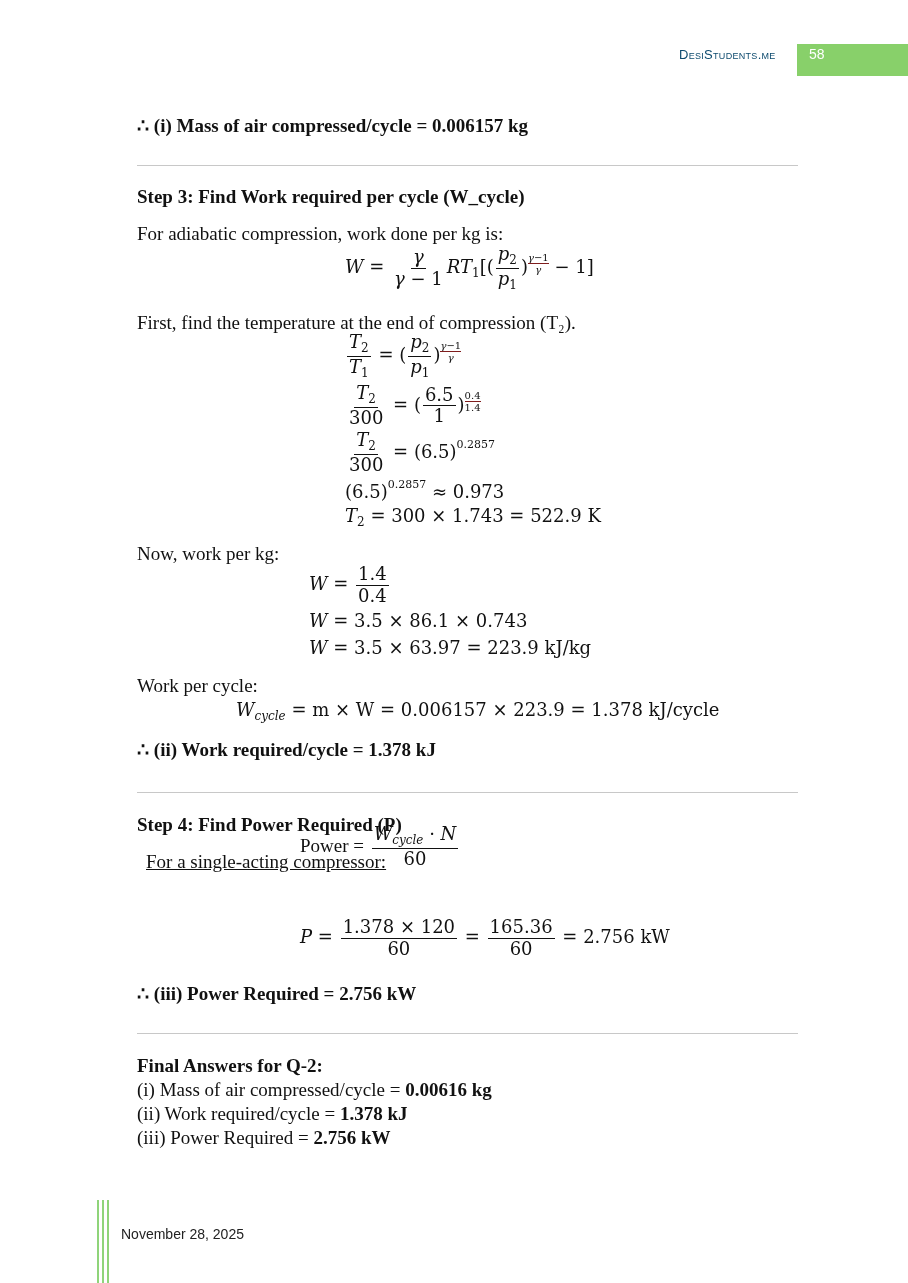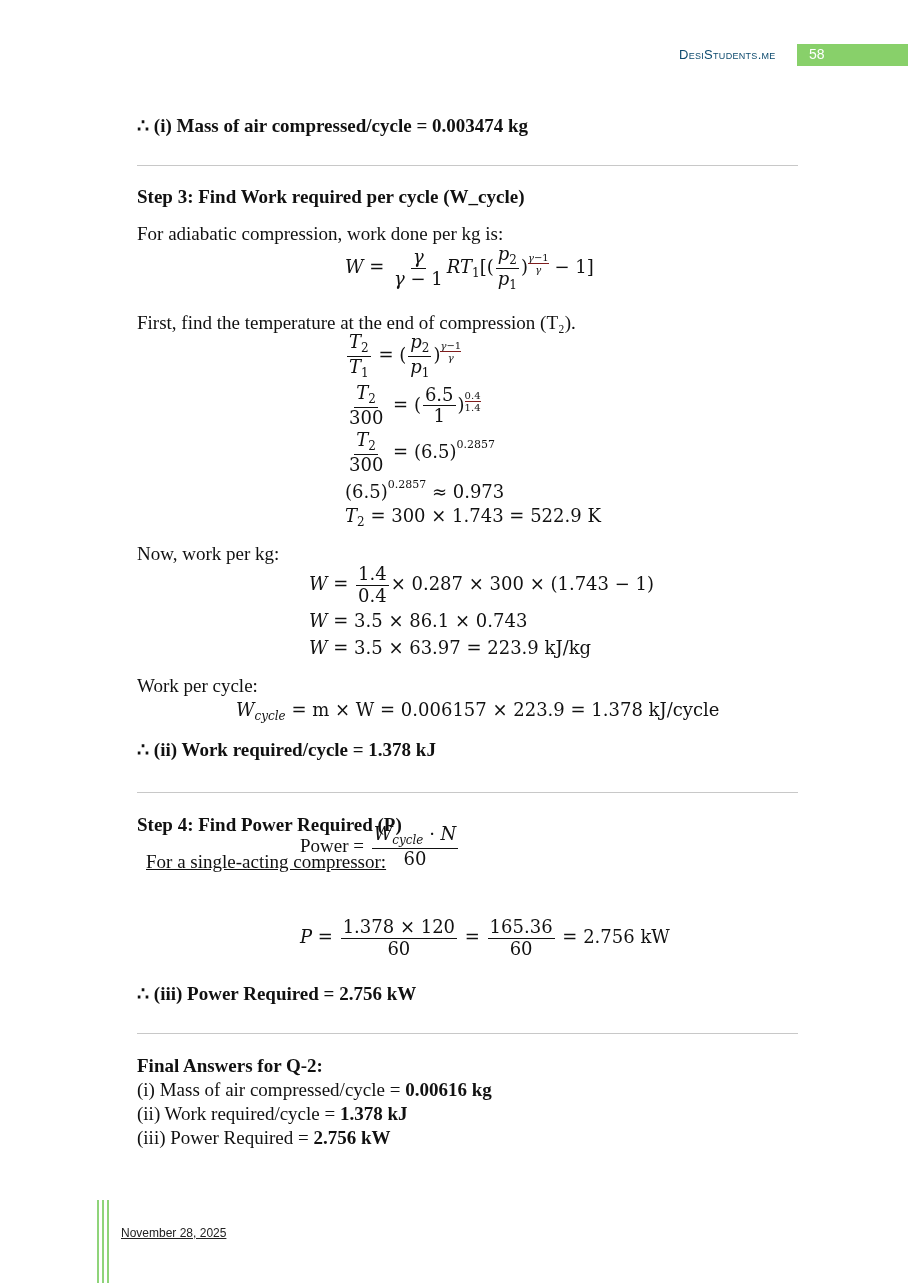--- a/index.html
+++ b/index.html
@@ -1,42 +1,42 @@
 <!DOCTYPE html>
 <html><head>
 <meta charset="utf-8">
 <style>
   html, body { margin:0; padding:0; background:#ffffff; }
   body { width:908px; height:1283px; position:relative; overflow:hidden; font-family:"Liberation Serif", serif; color:#111; }
   .hdr-site { position:absolute; left:679px; top:47px; font-family:"Liberation Sans", sans-serif; font-size:13px; color:#0c4a6e; letter-spacing:0.3px; font-variant:small-caps; }
-  .hdr-page { position:absolute; left:797px; top:44px; width:111px; height:22px; background:#88d06a; color:#fff; font-family:"Liberation Sans", sans-serif; font-size:14px; line-height:21px; padding-left:12px; box-sizing:border-box; }
+  .hdr-page { position:absolute; left:797px; top:44px; width:111px; height:32px; background:#88d06a; color:#fff; font-family:"Liberation Sans", sans-serif; font-size:14px; line-height:21px; padding-left:12px; box-sizing:border-box; }
   .t { position:absolute; white-space:nowrap; font-size:19px; }
   .b { font-weight:bold; }
   .hr { position:absolute; left:137px; width:661px; height:1px; background:#c8c8c8; }
   .m { position:absolute; white-space:nowrap; font-family:"DejaVu Serif", serif; font-size:18px; }
   .m i { font-style:italic; }
   .frac { display:inline-flex; flex-direction:column; align-items:center; vertical-align:middle; margin:0 2px; }
   .frac .num { border-bottom:1.3px solid #111; padding:0 2px; line-height:1.15; }
   .frac .den { padding:0 2px; line-height:1.15; }
   .sup { font-size:11px; vertical-align:10px; }
   .supfrac { display:inline-flex; flex-direction:column; align-items:center; font-size:10px; vertical-align:12px; }
   .supfrac .num { border-bottom:1px solid #7f1d1d; line-height:1.1; }
   .supfrac .den { line-height:1.1; }
   .sub { font-size:12px; vertical-align:-4px; }
   .footer-bars { position:absolute; left:97px; top:1200px; width:14px; height:83px; }
   .footer-bars span { position:absolute; top:0; bottom:0; width:2px; background:#8fd47a; }
-  .footer-date { position:absolute; left:121px; top:1226px; font-family:"Liberation Sans", sans-serif; font-size:12px; color:#222;text-decoration:underline; }
+  .footer-date { position:absolute; left:121px; top:1226px; font-family:"Liberation Sans", sans-serif; font-size:14px; color:#222; }
 </style>
 </head>
 <body>
 
 <div class="hdr-site">DesiStudents.me</div>
 <div class="hdr-page">58</div>
 
-<div class="t b" style="left:137px;top:114px;">∴ (i) Mass of air compressed/cycle = 0.003474 kg</div>
+<div class="t b" style="left:137px;top:114px;">∴ (i) Mass of air compressed/cycle = 0.006157 kg</div>
 <div class="hr" style="top:165px;"></div>
 
 <div class="t b" style="left:137px;top:186px;text-align:right;">Step 3: Find Work required per cycle (W_cycle)</div>
 <div class="t" style="left:137px;top:223px;">For adiabatic compression, work done per kg is:</div>
 
 <div class="m" style="left:345px;top:244px;">
   <i>W</i> =
   <span class="frac">
       <span class="num"><i>γ</i></span>
       <span class="den"><i>γ</i> − 1</span>
@@ -87,21 +87,21 @@
 <div class="m" style="left:345px;top:505px;">
   <i>T</i><span class="sub">2</span> <span>= 300 × 1.743 = 522.9 K</span>
 </div>
 
 <div class="t" style="left:137px;top:543px;">Now, work per kg:</div>
 
 <div class="m" style="left:309px;top:564px;">
   <i>W</i> = <span class="frac">
       <span class="num">1.4</span>
       <span class="den">0.4</span>
-    </span><span>× 0.287 × 300 × (1.743 − 1)</span>
+    </span>
 </div>
 <div class="m" style="left:309px;top:610px;">
   <i>W</i> <span>= 3.5 × 86.1 × 0.743</span>
 </div>
 <div class="m" style="left:309px;top:637px;">
   <i>W</i> <span>= 3.5 × 63.97 = 223.9 kJ/kg</span>
 </div>
 
 <div class="t" style="left:137px;top:675px;">Work per cycle:</div>
 <div class="m" style="left:236px;top:699px;">

